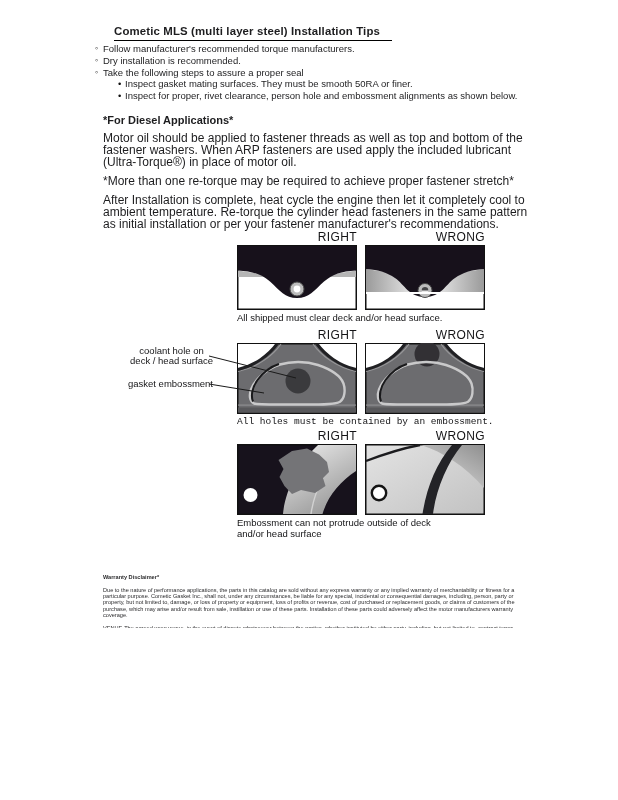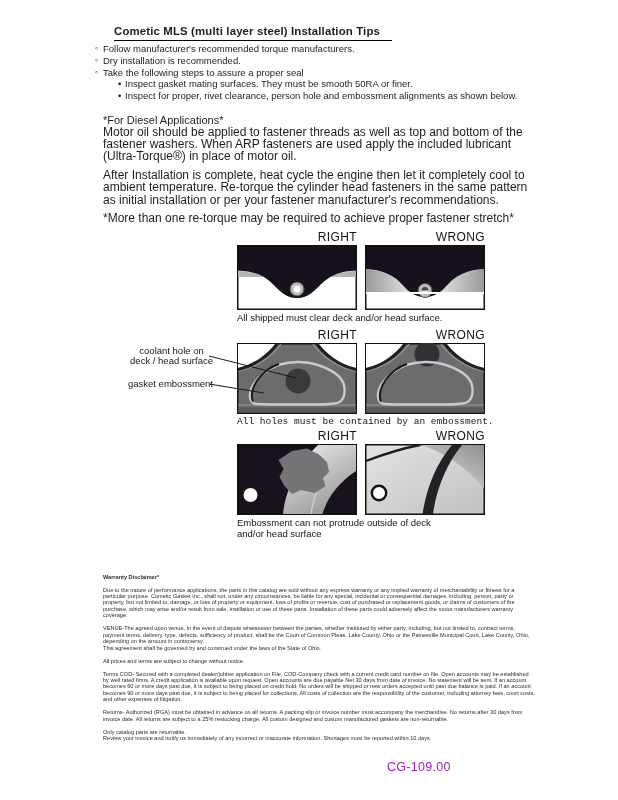--- a/index.html
+++ b/index.html
@@ -1,33 +1,33 @@
 <!DOCTYPE html>
 <html><head>
 <meta charset="utf-8">
 <style>
   html,body{margin:0;padding:0;background:#ffffff;}
   .page{
-    position:relative;width:618px;height:800px;background:#ffffff;overflow:hidden;
+    position:relative;width:618px;height:628px;background:#ffffff;overflow:hidden;
     font-family:"Liberation Sans", sans-serif;color:#1d1d1f;
   }
   
   .doc-title{
     position:absolute;left:114px;top:25px;font-size:11.4px;font-weight:700;
     letter-spacing:.15px;border-bottom:1.6px solid #000;padding:0 12px 2.5px 0;white-space:nowrap;
   }
   
   .bullets{position:absolute;left:95px;top:43px;width:500px;}
   .bullet-row{display:flex;align-items:flex-start;font-size:9.5px;line-height:11.8px;}
   .bullet-marker{flex:0 0 8px;font-size:9px;line-height:11.8px;color:#222;}
   .sub-row{margin-left:23px;}
   .sub-marker{flex:0 0 7px;font-size:9.5px;line-height:11.8px;color:#111;}
   
   .diesel{position:absolute;left:103px;top:114px;width:428px;}
-  .diesel-heading{font-size:11px;font-weight:400;margin:0 0 0 0;}
+  .diesel-heading{font-size:11px;font-weight:700;margin:0 0 6px 0;}
   .diesel p{font-size:12px;line-height:12.2px;margin:0 0 6.5px 0;}
   
   .fig-label{position:absolute;width:120px;text-align:right;font-size:12px;letter-spacing:.4px;color:#141416;}
   .fig-caption{position:absolute;font-size:9.5px;line-height:11px;color:#141416;}
   .fig-box{position:absolute;width:120px;height:65px;}
   .fig-box-tall{position:absolute;width:120px;height:71px;}
   .fig-box svg,.fig-box-tall svg{display:block;}
   
   .callout{position:absolute;right:405px;text-align:center;font-size:9.5px;line-height:10px;color:#161618;}
   .leader-overlay{position:absolute;left:207px;top:350px;z-index:3;pointer-events:none;}
@@ -65,22 +65,22 @@
     </div>
     <div class="bullet-row sub-row">
       <span class="sub-marker">•</span>
       <span>Inspect for proper, rivet clearance, person hole and embossment alignments as shown below.</span>
     </div>
   </div>
 
   <div class="diesel">
     <div class="diesel-heading">*For Diesel Applications*</div>
     <p>Motor oil should be applied to fastener threads as well as top and bottom of the fastener washers. When ARP fasteners are used apply the included lubricant (Ultra-Torque®) in place of motor oil.</p>
+    <p>*More than one re-torque may be required to achieve proper fastener stretch*</p>
     <p>After Installation is complete, heat cycle the engine then let it completely cool to ambient temperature. Re-torque the cylinder head fasteners in the same pattern as initial installation or per your fastener manufacturer's recommendations.</p>
-    <p>*More than one re-torque may be required to achieve proper fastener stretch*</p>
   </div>
 
   <div class="fig-label" style="left:237px;top:230px;">RIGHT</div>
   <div class="fig-label" style="left:365px;top:230px;">WRONG</div>
 
   <div class="fig-box" style="left:237px;top:245px;">
     <svg viewBox="0 0 120 65" width="120" height="65">
       <rect x="0.75" y="0.75" width="118.5" height="63.5" fill="#ffffff" stroke="#111" stroke-width="1.5"></rect>
       <polygon points="1,25.5 42,32 1,32" fill="#b5b5b5"></polygon>
       <polygon points="119,25.5 78,32 119,32" fill="#b5b5b5"></polygon>

